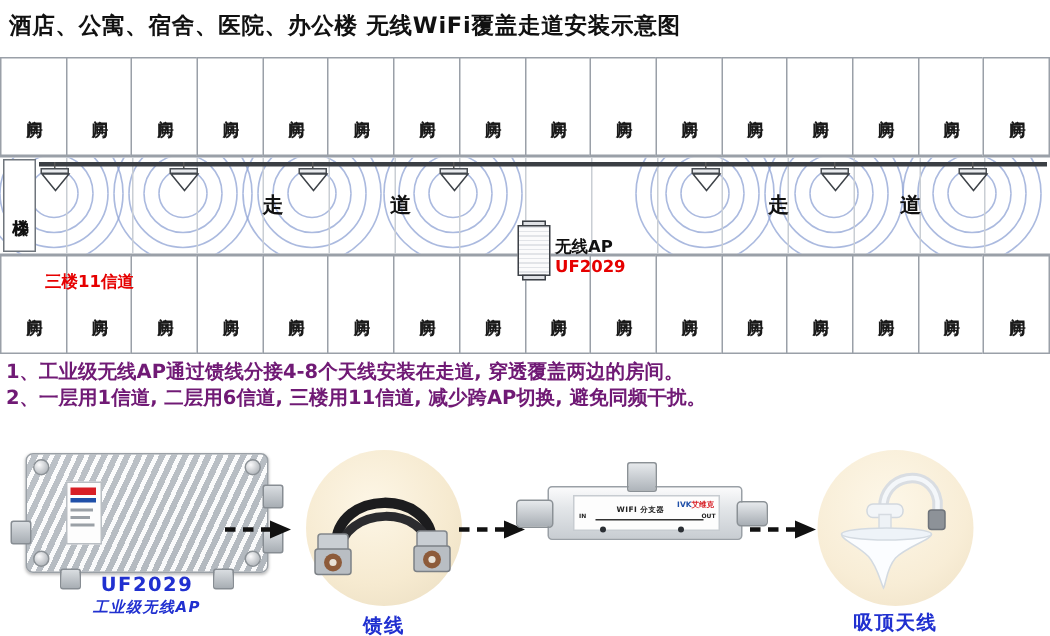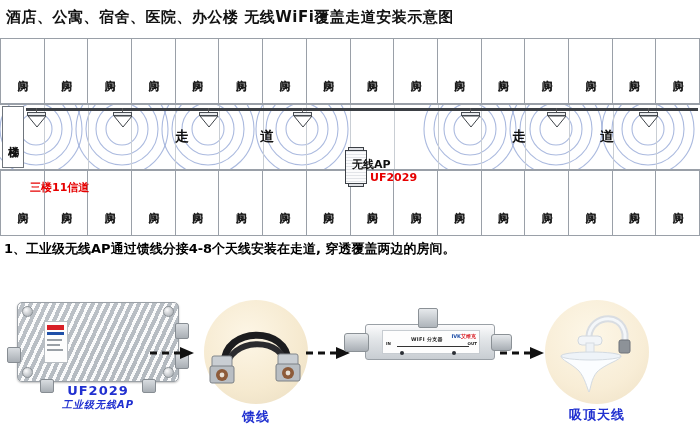--- a/index.html
+++ b/index.html
@@ -96,40 +96,40 @@
     background:#dfe1e5;border:1px solid #3c4046;box-sizing:border-box;
   }
   #ap-bottom{
     position:absolute;left:3px;top:33px;width:16px;height:4px;
     background:#dfe1e5;border:1px solid #3c4046;box-sizing:border-box;
   }
   .corr-text{
     position:absolute;font-size:14px;font-weight:bold;color:#111;z-index:7;
   }
   #ap-name{
-    position:absolute;left:352px;top:119px;font-size:11px;font-weight:bold;
+    position:absolute;left:370px;top:119px;font-size:11px;font-weight:bold;
     color:#111;z-index:9;white-space:nowrap;
   }
   #ap-model{
     position:absolute;left:370px;top:133px;font-size:11px;font-weight:bold;
     color:#e60000;z-index:9;white-space:nowrap;
   }
   #channel-note{
     position:absolute;left:30px;top:142px;font-size:11px;font-weight:bold;
     color:#e60000;z-index:9;white-space:nowrap;
   }
   
   #deploy{
     position:absolute;left:4px;top:240px;width:694px;
   }
   #deploy-title{
     font-size:13px;font-weight:bold;color:#e60000;line-height:1.25;
   }
   .deploy-line{
-    font-size:13px;font-weight:bold;color:#000000;line-height:1.32;white-space:nowrap;
+    font-size:13px;font-weight:bold;color:#701a75;line-height:1.32;white-space:nowrap;
   }
   
   #products{
     position:absolute;left:0px;top:300px;width:700px;height:124px;
   }
   .product{position:absolute;text-align:center;}
   .prod-caption{
     font-size:13px;font-weight:bold;color:#2030d0;letter-spacing:1px;
     white-space:nowrap;
   }
@@ -553,20 +553,21 @@
   <div id="channel-note">三楼11信道</div>
 
   <div class="corr-text" style="left:175px;top:90px;">走</div>
   <div class="corr-text" style="left:260px;top:90px;">道</div>
   <div class="corr-text" style="left:512px;top:90px;">走</div>
   <div class="corr-text" style="left:600px;top:90px;">道</div>
 </div>
 
 <div id="deploy">
   <div class="deploy-line">1、工业级无线AP通过馈线分接4-8个天线安装在走道, 穿透覆盖两边的房间。</div>
+  <div class="deploy-line">2、一层用1信道, 二层用6信道, 三楼用11信道, 减少跨AP切换, 避免同频干扰。</div>
 </div>
 
 <div id="products">
 
   <div class="product" id="p1">
     <div id="ap-case">
       <div class="ap-screw" style="left:4px;top:3px;"></div>
       <div class="ap-screw" style="right:4px;top:3px;"></div>
       <div class="ap-screw" style="left:4px;bottom:3px;"></div>
       <div class="ap-screw" style="right:4px;bottom:3px;"></div>

